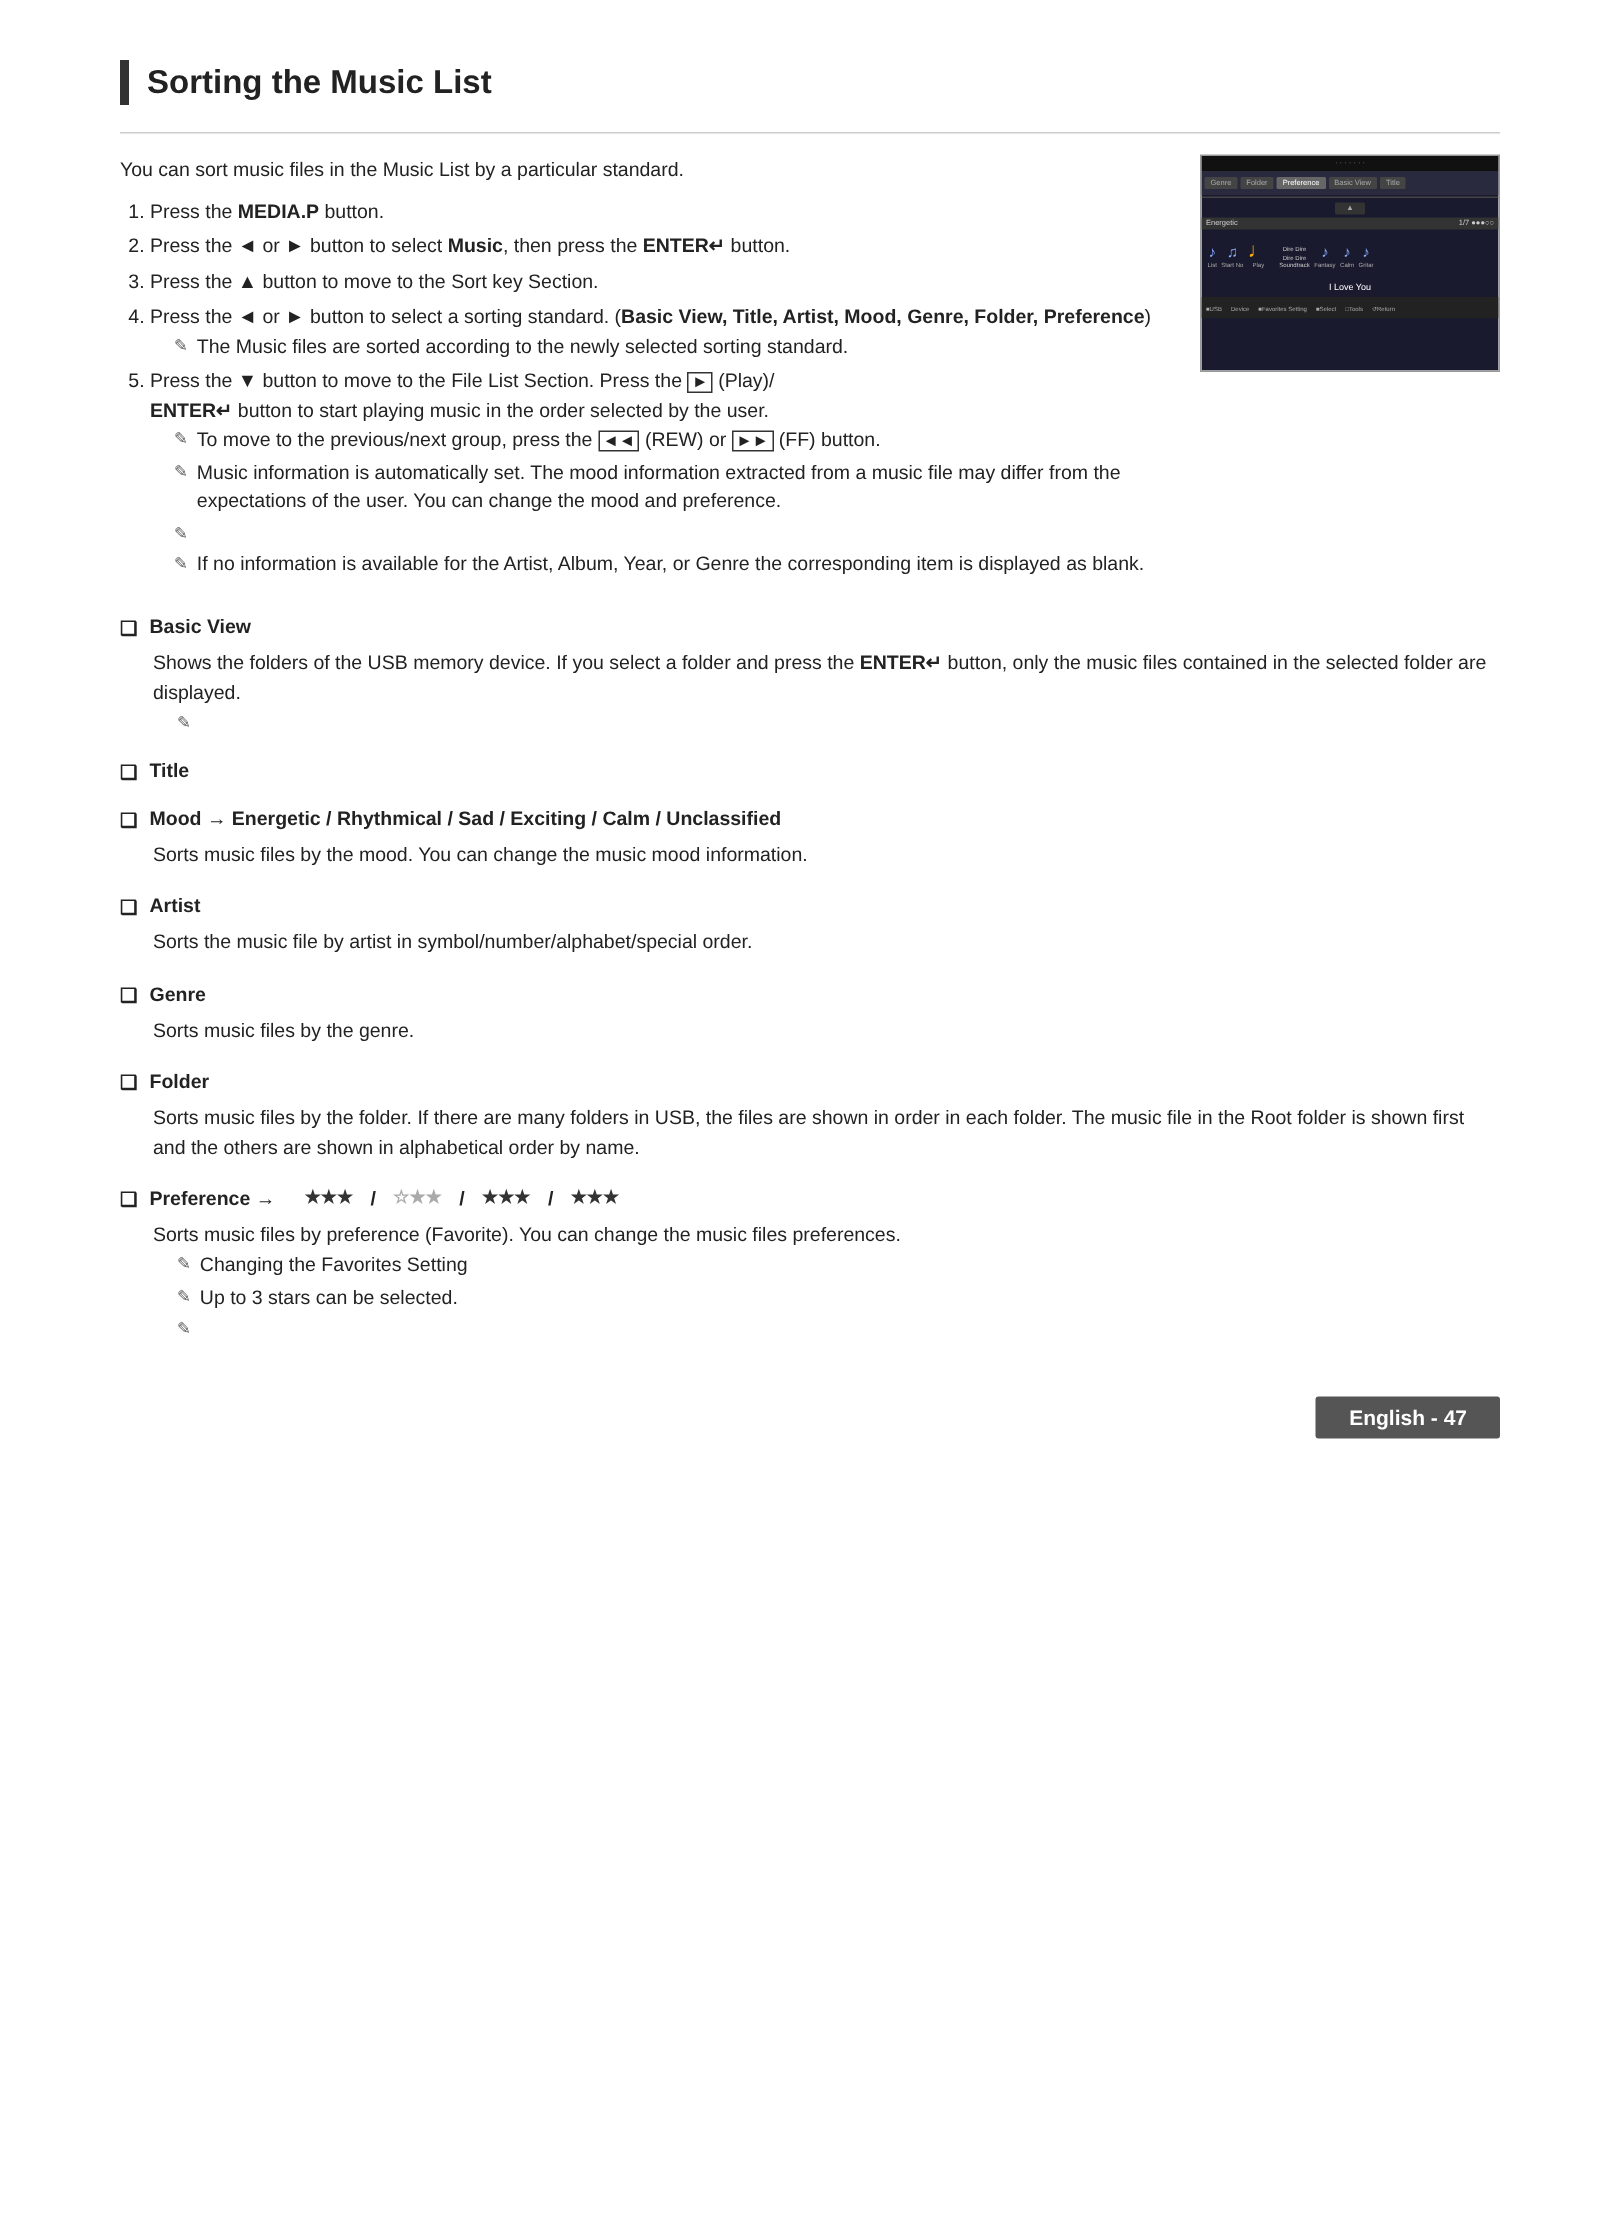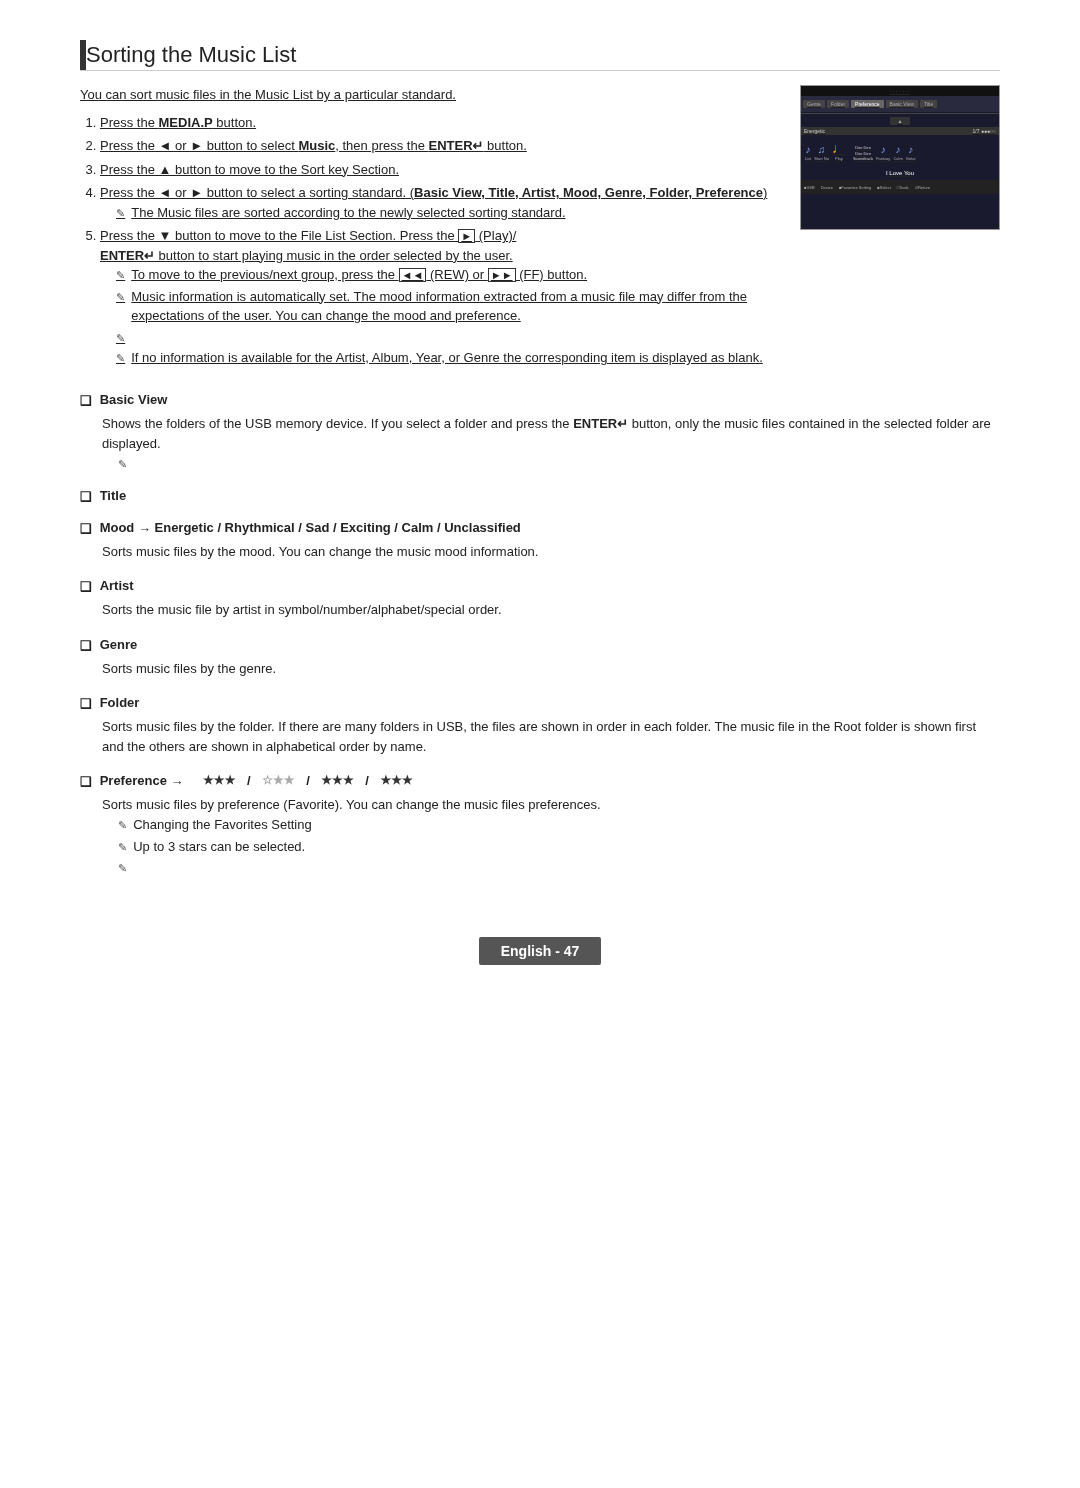--- a/index.html
+++ b/index.html
@@ -7,30 +7,30 @@
       background: #fff;
       font-family: Arial, sans-serif;
       font-size: 13px;
       color: #222;
       width: 1080px;
       min-height: 1488px;
       padding: 40px 80px 60px 80px;
     }
     .page-title {
       font-size: 22px;
-      font-weight: normal;
+      font-weight: bold;
       border-left: 6px solid #333;
-      padding-left: 0;
+      padding-left: 12px;
+      margin-bottom: 18px;
       padding-top: 2px;
       padding-bottom: 2px;
     }
     .content-wrapper {
       display: flex;
       gap: 20px;
-      text-decoration: underline;
     }
     .main-content {
       flex: 1;
     }
     .screen-img {
       width: 200px;
       flex-shrink: 0;
       margin-top: 0px;
     }
     .screen-box {
@@ -121,22 +121,22 @@
       margin-bottom: 6px;
       line-height: 1.55;
     }
     .bold { font-weight: bold; }
     .intro-text {
       margin-bottom: 8px;
       line-height: 1.5;
     }
     .footer {
       display: flex;
-      justify-content: center;
-      margin-top: 60px;
+      justify-content: flex-end;
+      margin-top: 36px;
     }
     .footer-badge {
       background: #555;
       color: #fff;
       padding: 6px 22px;
       font-size: 14px;
       font-weight: bold;
       border-radius: 2px;
     }
     .stars { color: #333; font-size: 12px; }

